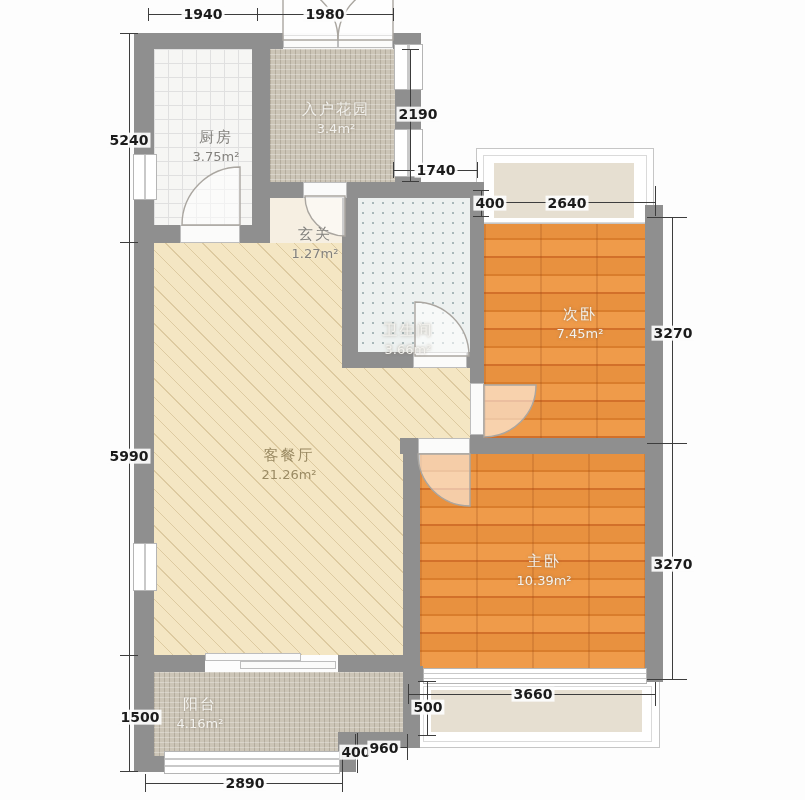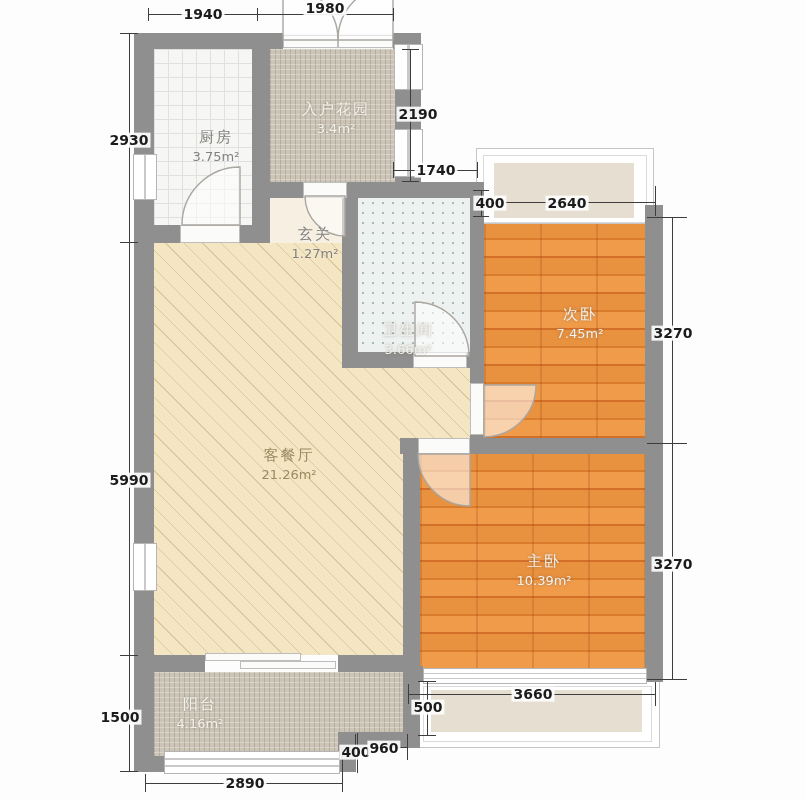--- a/index.html
+++ b/index.html
@@ -163,24 +163,24 @@
   <div class="dl" style="left:355px;top:747px;width:53px;height:1px"></div>
   <div class="dl" style="left:355px;top:734px;width:1px;height:26px"></div>
   <div class="dl" style="left:407px;top:734px;width:1px;height:26px"></div>
   <div class="dl" style="left:357px;top:733px;width:1px;height:40px"></div>
   <div class="dl" style="left:145px;top:783px;width:198px;height:1px"></div>
   <div class="dl" style="left:145px;top:774px;width:1px;height:18px"></div>
   <div class="dl" style="left:342px;top:774px;width:1px;height:18px"></div>
   <div class="dl" style="left:342px;top:747px;width:1px;height:28px"></div>
 
   <span class="dlab" style="left:203px;top:14px">1940</span>
-  <span class="dlab" style="left:325px;top:8px">1980</span>
-  <span class="dlab" style="left:129px;top:140px">2930</span>
-  <span class="dlab" style="left:129px;top:480px">5990</span>
-  <span class="dlab" style="left:120px;top:717px">1500</span>
+  <span class="dlab" style="left:325px;top:14px">1980</span>
+  <span class="dlab" style="left:129px;top:140px">5240</span>
+  <span class="dlab" style="left:129px;top:456px">5990</span>
+  <span class="dlab" style="left:140px;top:717px">1500</span>
   <span class="dlab" style="left:418px;top:114px">2190</span>
   <span class="dlab" style="left:436px;top:170px">1740</span>
   <span class="dlab" style="left:490px;top:203px">400</span>
   <span class="dlab" style="left:567px;top:203px">2640</span>
   <span class="dlab" style="left:673px;top:333px">3270</span>
   <span class="dlab" style="left:673px;top:564px">3270</span>
   <span class="dlab" style="left:428px;top:707px">500</span>
   <span class="dlab" style="left:533px;top:694px">3660</span>
   <span class="dlab" style="left:356px;top:752px">400</span>
   <span class="dlab" style="left:384px;top:748px">960</span>

